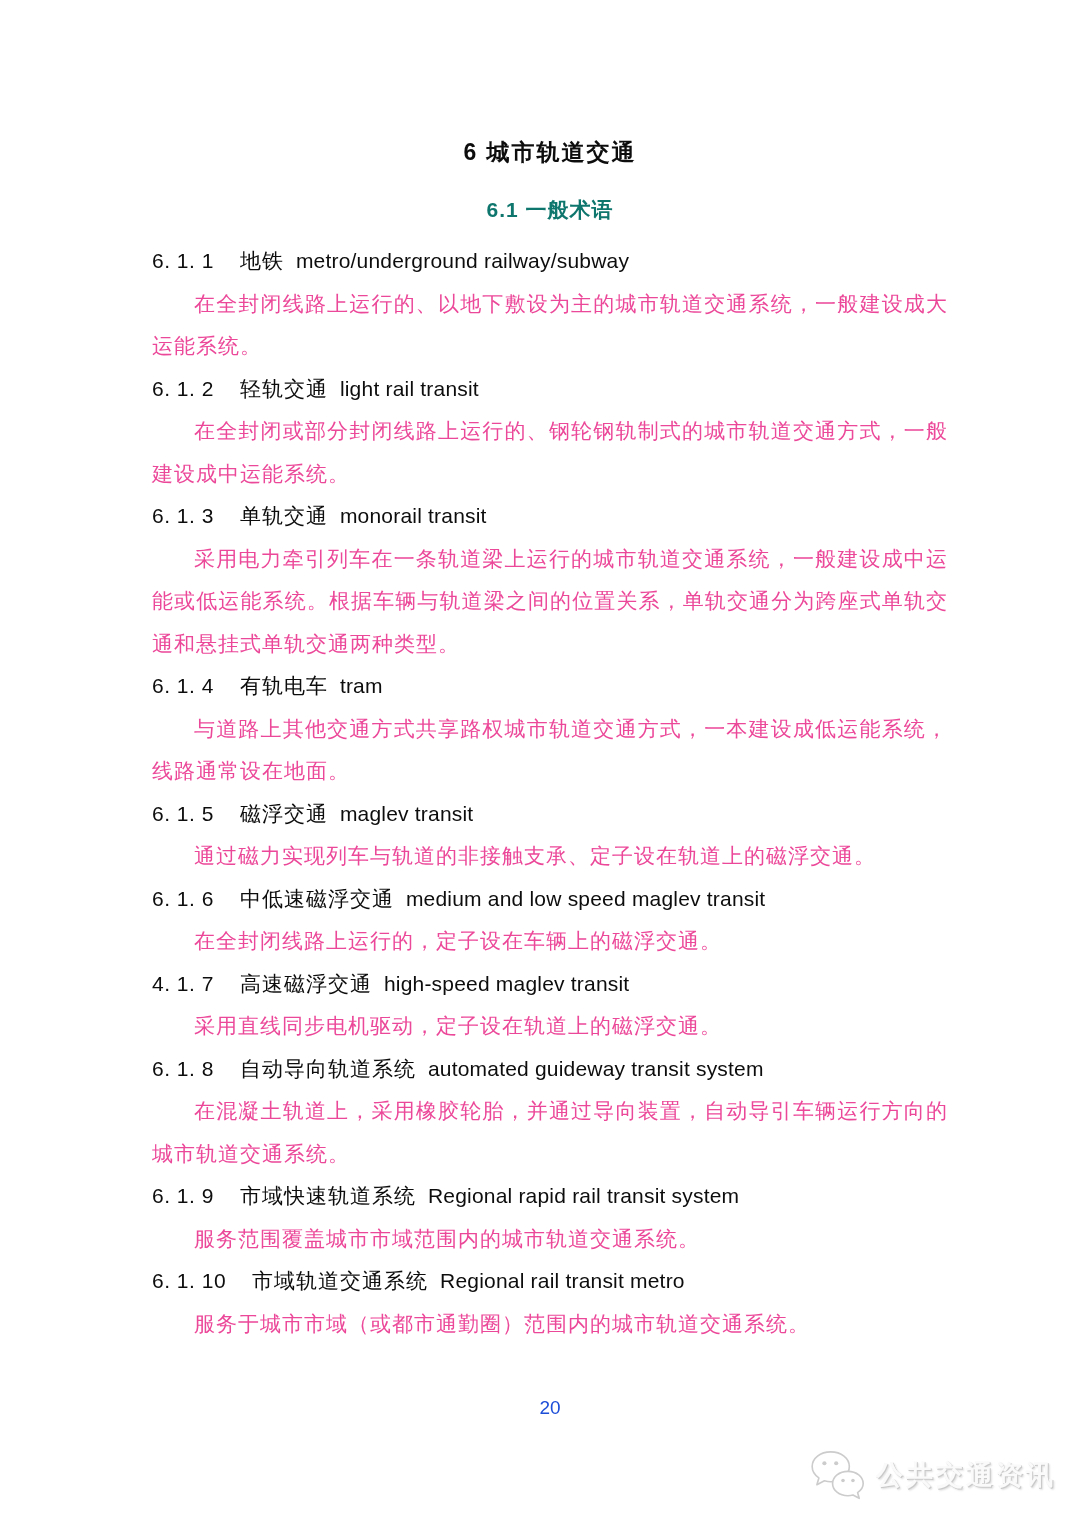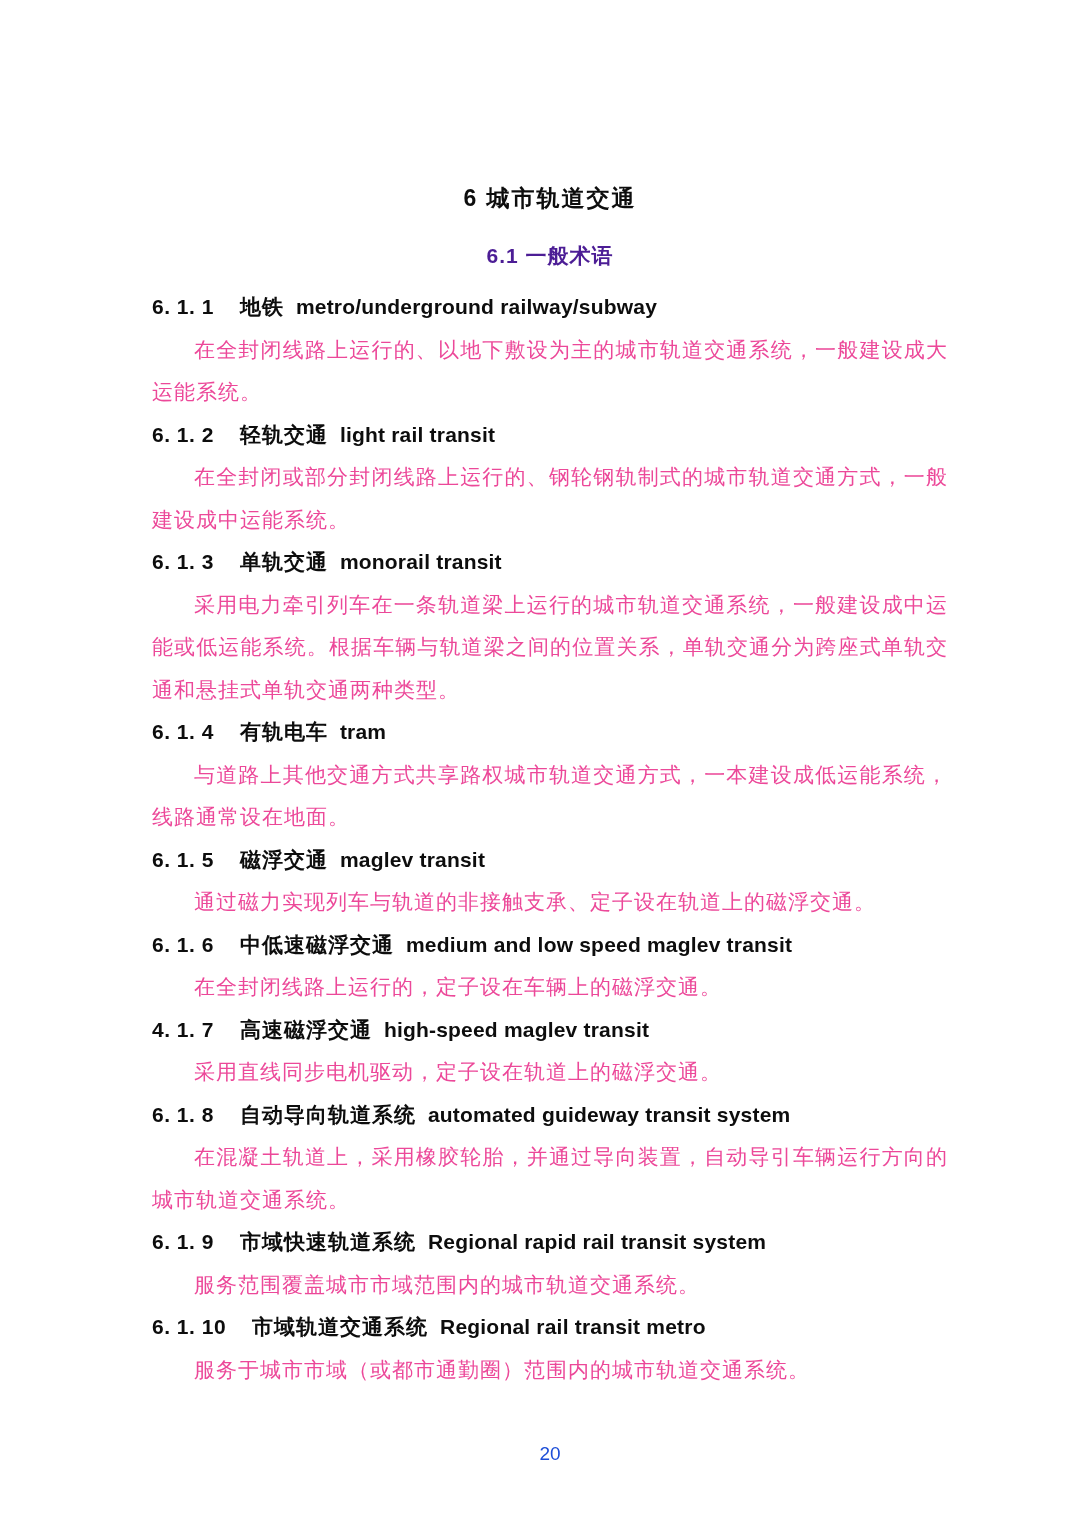--- a/index.html
+++ b/index.html
@@ -10,21 +10,20 @@
     background: #ffffff;
     position: relative;
     overflow: hidden;
     font-family: "Liberation Sans", sans-serif;
     color: #111111;
   }
   .page {
     position: absolute;
     inset: 0;
     background: #ffffff;
-    margin-top: 46px;
   }
   .content {
     position: absolute;
     left: 152px;
     top: 0;
     width: 796px;
     padding-top: 139px;
   }
   .chapter-title {
     margin: 0;
@@ -35,29 +34,29 @@
     letter-spacing: 2px;
     color: #0d0d0d;
   }
   .section-title {
     margin: 31px 0 0 0;
     text-align: center;
     font-size: 21px;
     line-height: 25px;
     font-weight: 700;
     letter-spacing: 1px;
-    color: #4c1d95;
+    color: #0f766e;
   }
   .terms {
     margin-top: 18px;
   }
   .term-heading {
     font-size: 21px;
     line-height: 42.5px;
-    font-weight: 700;
+    font-weight: 400;
     color: #0d0d0d;
     white-space: nowrap;
   }
   .term-number {
     display: inline-block;
     margin-right: 26px;
     letter-spacing: 0.5px;
   }
   .term-cn {
     display: inline-block;
@@ -184,14 +183,31 @@
     <div class="term-heading">
       <span class="term-number">6. 1. 10</span><span class="term-cn">市域轨道交通系统</span><span class="term-en">Regional rail transit metro</span>
     </div>
     <p class="term-def">服务于城市市域（或都市通勤圈）范围内的城市轨道交通系统。</p>
   </div>
 </div>
   </div>
 
   <div class="page-number">20</div>
 
+  <div class="watermark">
+    <span class="wm-icon">
+      <svg width="58" height="52" viewBox="0 0 64 57" xmlns="http://www.w3.org/2000/svg">
+        <g fill="#ffffff" stroke="#cccccc" stroke-width="1.8" stroke-linejoin="round">
+          <path d="M24 3 C12.4 3 3.5 10.2 3.5 19.2 c0 5.1 2.9 9.6 7.4 12.5 l-2.2 7.6 8.3-4.4 c2.2 0.6 4.6 1 7 1 11.6 0 20.5-7.2 20.5-16.7 C44.5 10.2 35.6 3 24 3 Z"></path>
+          <path d="M43 24.5 c-9.6 0-17 6-17 13.5 0 7.4 7.4 13.4 17 13.4 1.9 0 3.8-0.3 5.5-0.8 l6.9 3.6 -1.8-6.3 c3.8-2.4 6.2-6 6.2-9.9 0-7.5-7.4-13.5-16.8-13.5 Z"></path>
+        </g>
+        <g fill="#cccccc" stroke="none">
+          <circle cx="17" cy="15.5" r="2.3"></circle>
+          <circle cx="30" cy="15.5" r="2.3"></circle>
+          <circle cx="37.5" cy="34.5" r="2"></circle>
+          <circle cx="48.5" cy="34.5" r="2"></circle>
+        </g>
+      </svg>
+    </span>
+    <span class="wm-text">公共交通资讯</span>
+  </div>
 
 </div>
 
 </body></html>

